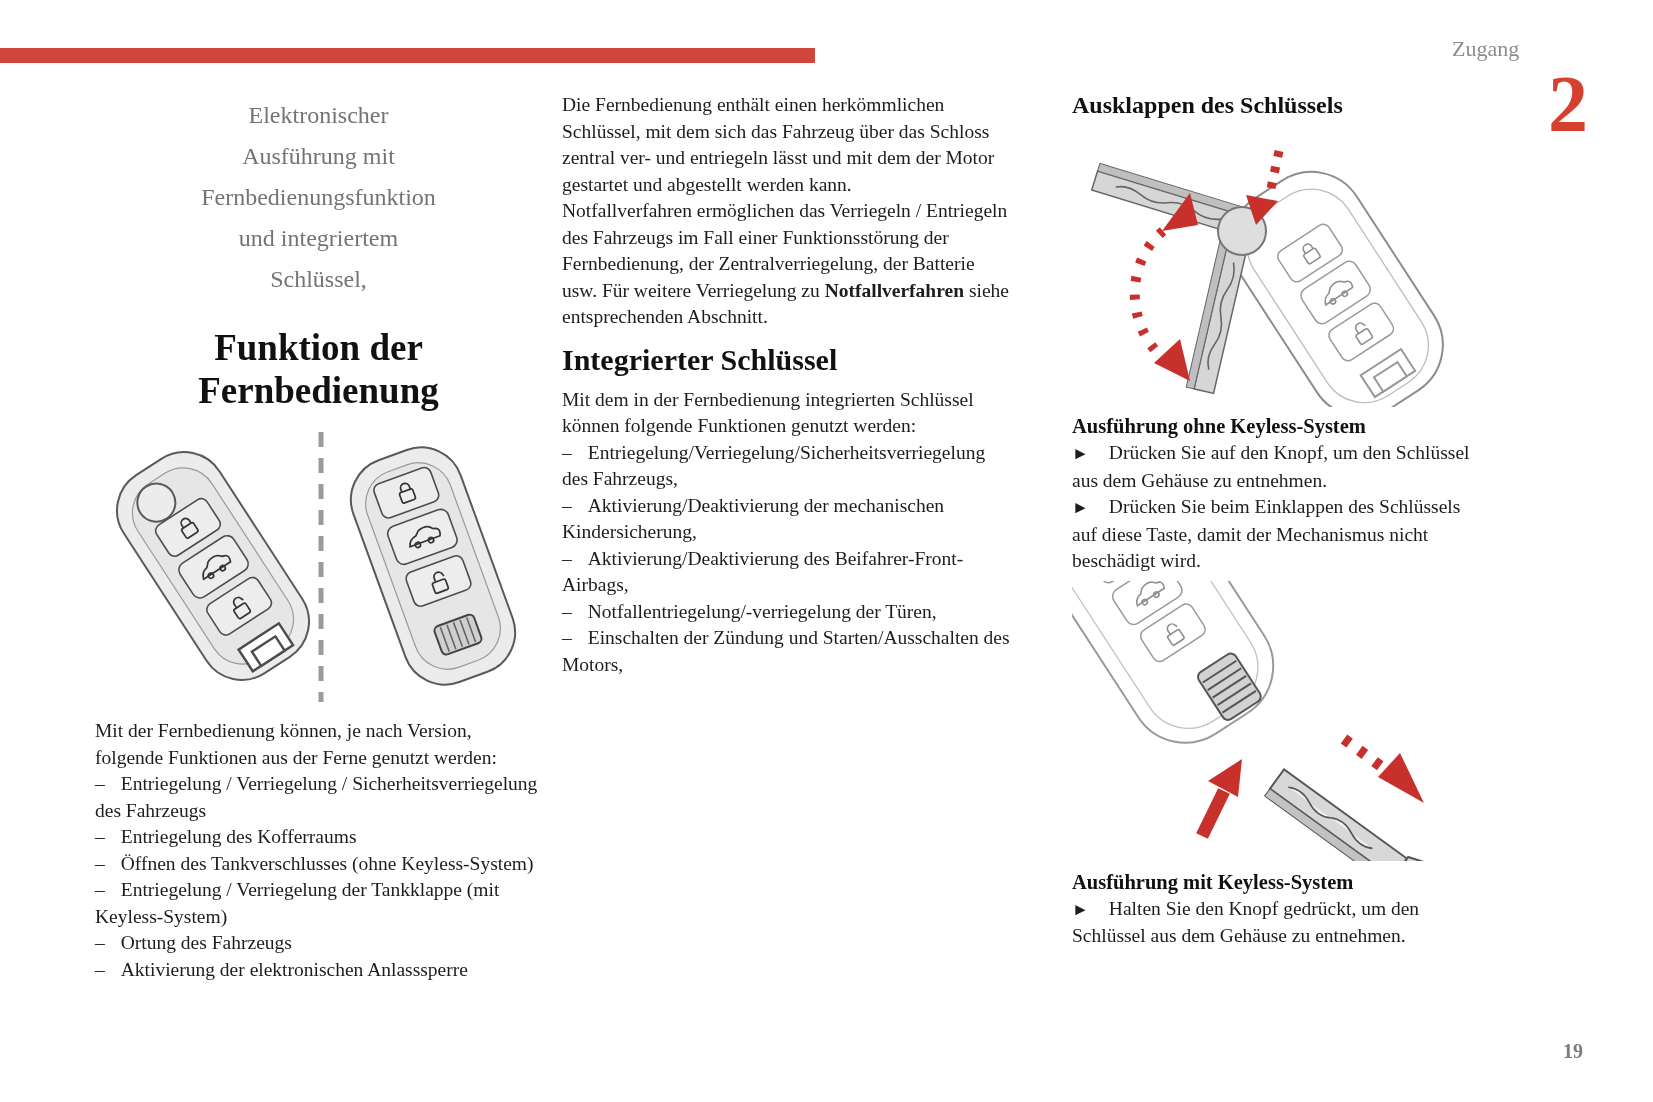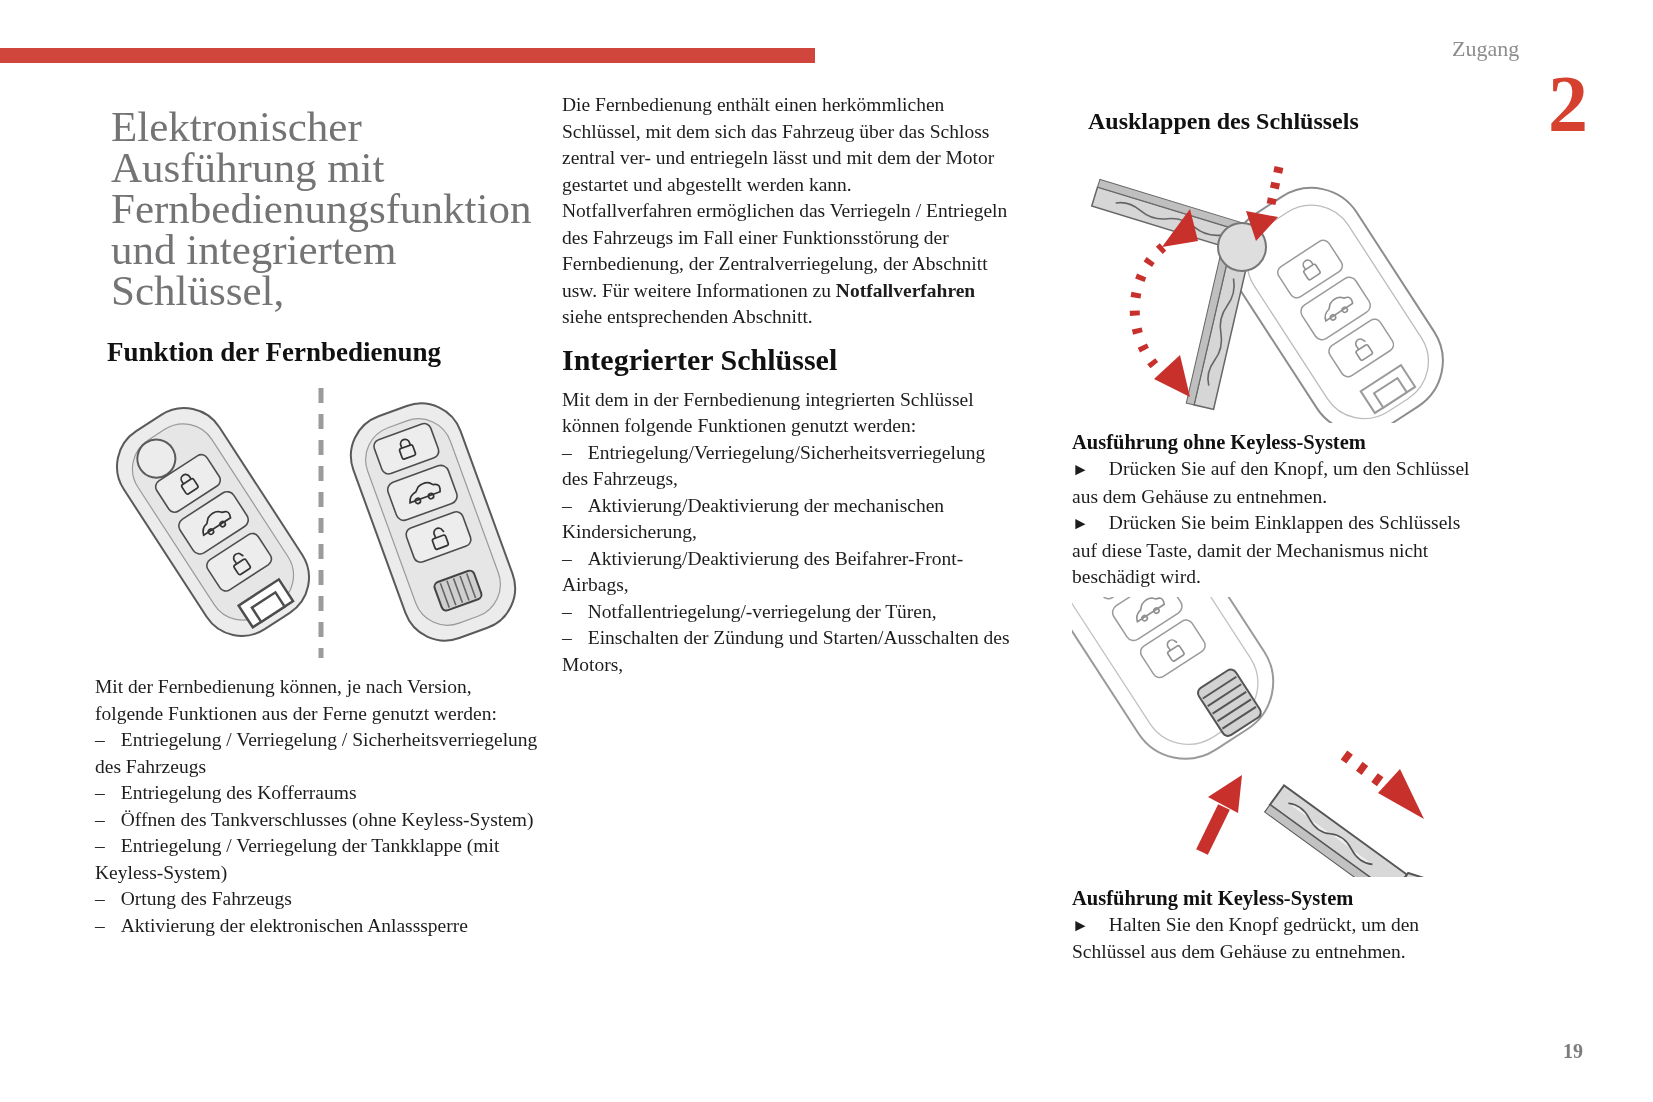--- a/index.html
+++ b/index.html
@@ -9,24 +9,24 @@
   .section-label{position:absolute;left:1452px;top:36px;font-size:22px;color:#8d8d8d;}
   .chapter-num{position:absolute;left:1548px;top:64px;font-size:80px;line-height:1;
                font-weight:700;color:#d5402f;}
   .page-num{position:absolute;left:1563px;top:1040px;font-size:20px;font-weight:700;color:#7c7c7c;}
 
   .col{position:absolute;top:92px;}
   .col-left{left:95px;width:447px;top:90px;}
   .col-mid{left:562px;width:452px;}
   .col-right{left:1072px;width:398px;}
 
-  .page-title{font-size:43px;line-height:41px;font-weight:400;color:#747476;margin:16px;}
-  .h-fn{font-size:27px;font-weight:700;color:#111;margin:26px 12px 0;}
+  .page-title{font-size:24px;line-height:41px;font-weight:400;color:#747476;margin:5px;text-align:center;}
+  .h-fn{font-size:37px;font-weight:700;color:#111;margin:26px 0 0;text-align:center;}
   .h-int{font-size:30px;font-weight:700;color:#111;margin:12px 0 10px;}
-  .h-ausk{font-size:24px;font-weight:700;color:#111;margin:16px;}
+  .h-ausk{font-size:24px;font-weight:700;color:#111;margin:0;}
   .h-sub{font-size:20.5px;font-weight:700;color:#111;margin:0 0 2px;}
 
   .body,.bullet,.step{font-size:19.5px;line-height:26.5px;margin:0;color:#1d1d1d;}
   .dash{margin-right:16px;}
   .tri{margin-right:20px;font-size:17px;}
   .b{font-weight:700;}
 
   .fig1{display:block;margin:14px 0 10px;}
   .fig2{display:block;margin:16px 0 8px;}
   .fig3{display:block;margin:6px 0 10px;}
@@ -111,21 +111,21 @@
     <p class="bullet"><span class="dash">–</span><span>Entriegelung / Verriegelung / Sicherheitsverriegelung des Fahrzeugs</span></p>
     <p class="bullet"><span class="dash">–</span><span>Entriegelung des Kofferraums</span></p>
     <p class="bullet"><span class="dash">–</span><span>Öffnen des Tankverschlusses (ohne Keyless-System)</span></p>
     <p class="bullet"><span class="dash">–</span><span>Entriegelung / Verriegelung der Tankklappe (mit Keyless-System)</span></p>
     <p class="bullet"><span class="dash">–</span><span>Ortung des Fahrzeugs</span></p>
     <p class="bullet"><span class="dash">–</span><span>Aktivierung der elektronischen Anlasssperre</span></p>
   </div>
 
   <div class="col col-mid">
     <p class="body">Die Fernbedienung enthält einen herkömmlichen Schlüssel, mit dem sich das Fahrzeug über das Schloss zentral ver- und entriegeln lässt und mit dem der Motor gestartet und abgestellt werden kann.</p>
-    <p class="body"><span>Notfallverfahren ermöglichen das Verriegeln / Entriegeln des Fahrzeugs im Fall einer Funktionsstörung der Fernbedienung, der Zentralverriegelung, der Abschnitt usw. Für weitere Informationen zu </span><span class="b">Notfallverfahren</span><span> siehe entsprechenden Abschnitt.</span></p>
+    <p class="body"><span>Notfallverfahren ermöglichen das Verriegeln / Entriegeln des Fahrzeugs im Fall einer Funktionsstörung der Fernbedienung, der Zentralverriegelung, der Batterie usw. Für weitere Verriegelung zu </span><span class="b">Notfallverfahren</span><span> siehe entsprechenden Abschnitt.</span></p>
     <h2 class="h-int">Integrierter Schlüssel</h2>
     <p class="body">Mit dem in der Fernbedienung integrierten Schlüssel können folgende Funktionen genutzt werden:</p>
     <p class="bullet"><span class="dash">–</span><span>Entriegelung/Verriegelung/Sicherheitsverriegelung des Fahrzeugs,</span></p>
     <p class="bullet"><span class="dash">–</span><span>Aktivierung/Deaktivierung der mechanischen Kindersicherung,</span></p>
     <p class="bullet"><span class="dash">–</span><span>Aktivierung/Deaktivierung des Beifahrer-Front-Airbags,</span></p>
     <p class="bullet"><span class="dash">–</span><span>Notfallentriegelung/-verriegelung der Türen,</span></p>
     <p class="bullet"><span class="dash">–</span><span>Einschalten der Zündung und Starten/Ausschalten des Motors,</span></p>
   </div>
 
   <div class="col col-right">

